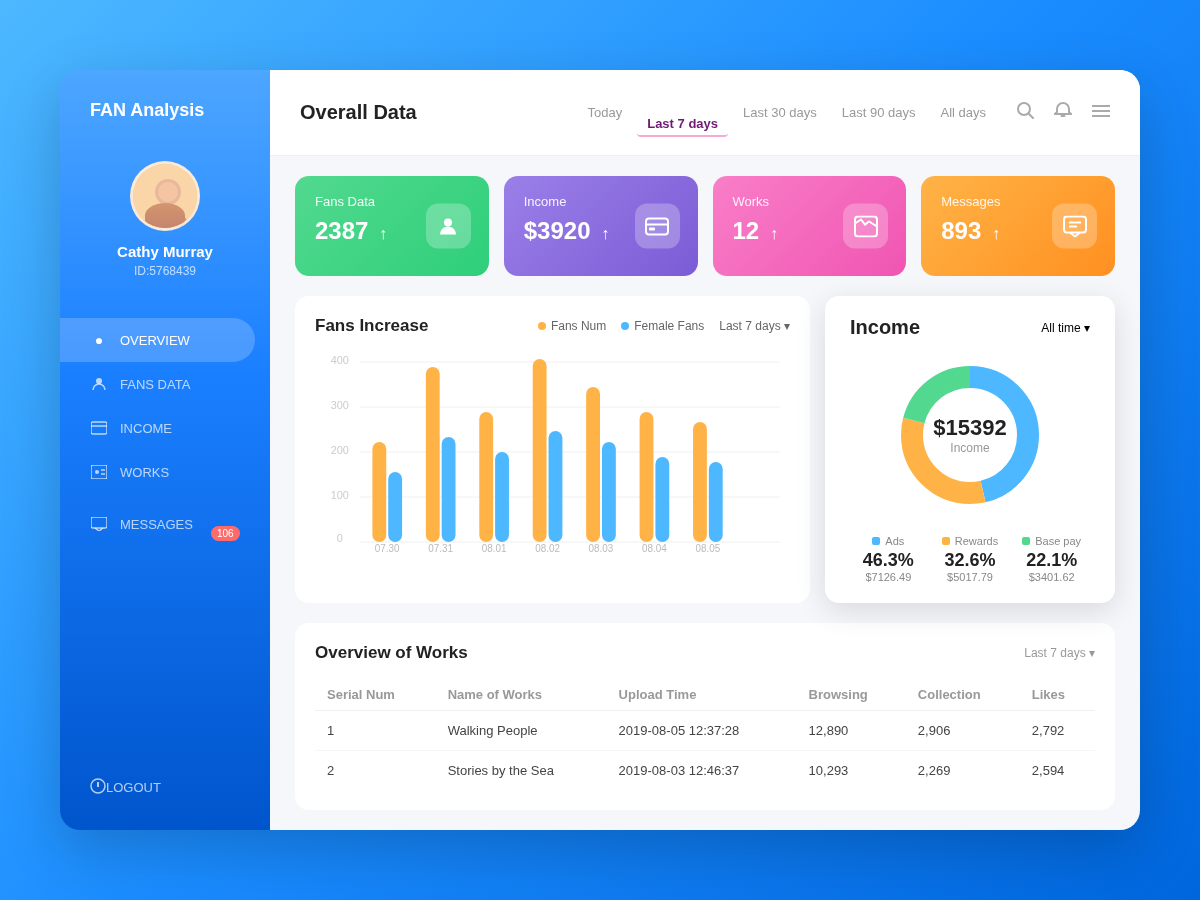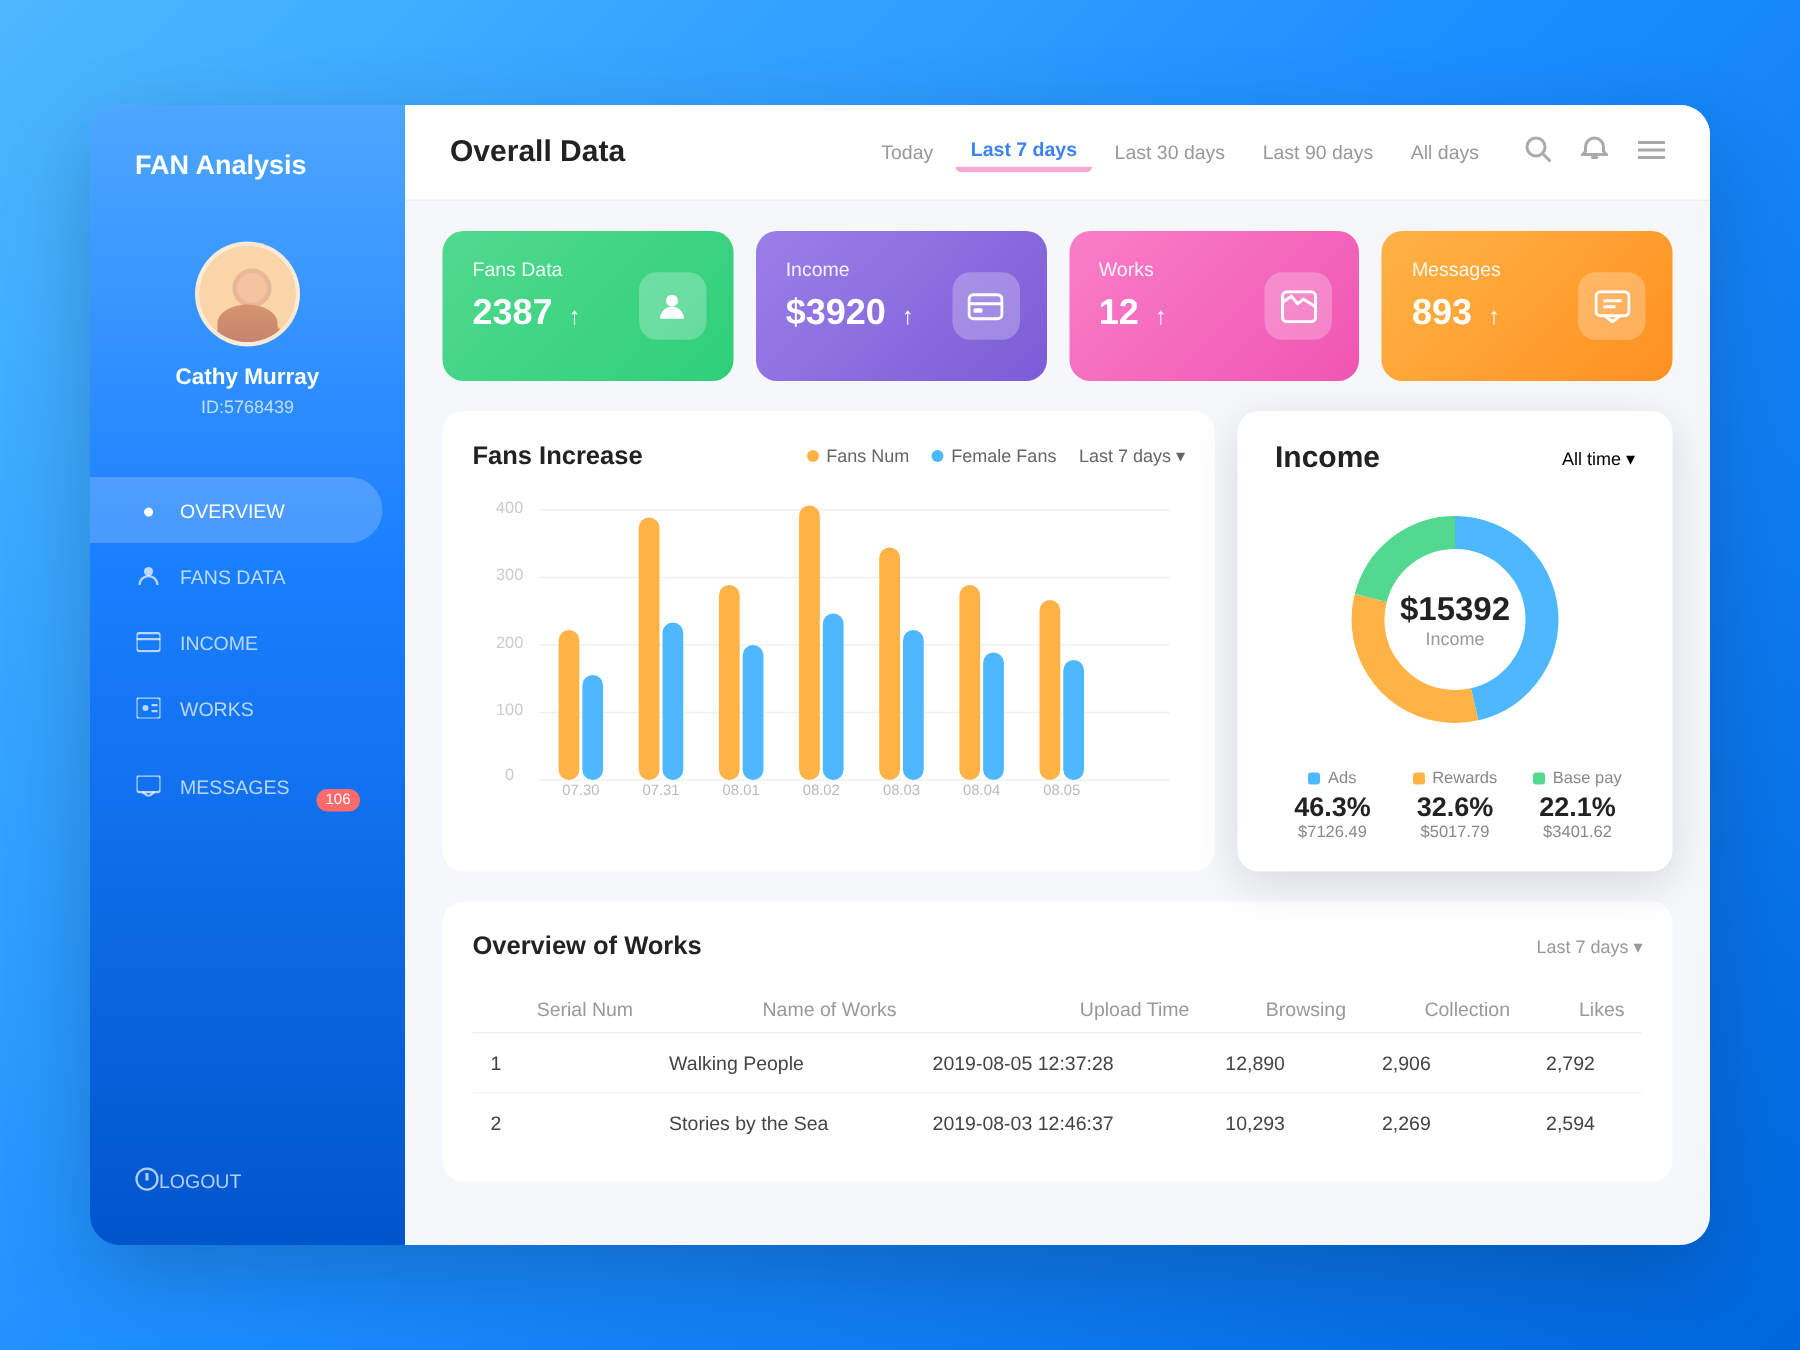--- a/index.html
+++ b/index.html
@@ -174,23 +174,24 @@
       gap: 5px;
     }
     .time-filter {
       font-size: 13px;
       color: #999;
       padding: 4px 10px;
       cursor: pointer;
       border-radius: 4px;
     }
     .time-filter.active {
-      color: #3b82f6;
+      color: #701a75;
       font-weight: 600;
-      border-bottom: 4px solid #f9a8d4;
+      border-bottom: 2px solid #f9a8d4;
+      margin-top: 24px;
     }
 
     
     .content-area {
       flex: 1;
       padding: 20px 25px;
       overflow-y: auto;
       position: relative;
     }
 
@@ -386,24 +387,24 @@
     .works-title {
       font-size: 17px;
       font-weight: 700;
       color: #222;
     }
     table {
       width: 100%;
       border-collapse: collapse;
     }
     th {
-      text-align: right;
+      text-align: left;
       font-size: 13px;
       color: #999;
-      font-weight: 400;
+      font-weight: 700;
       padding: 8px 12px;
       border-bottom: 1px solid #f0f0f0;
     }
     td {
       font-size: 13px;
       color: #444;
       padding: 12px 12px;
       border-bottom: 1px solid #f5f5f5;
     }
     tr:last-child td { border-bottom: none; }

